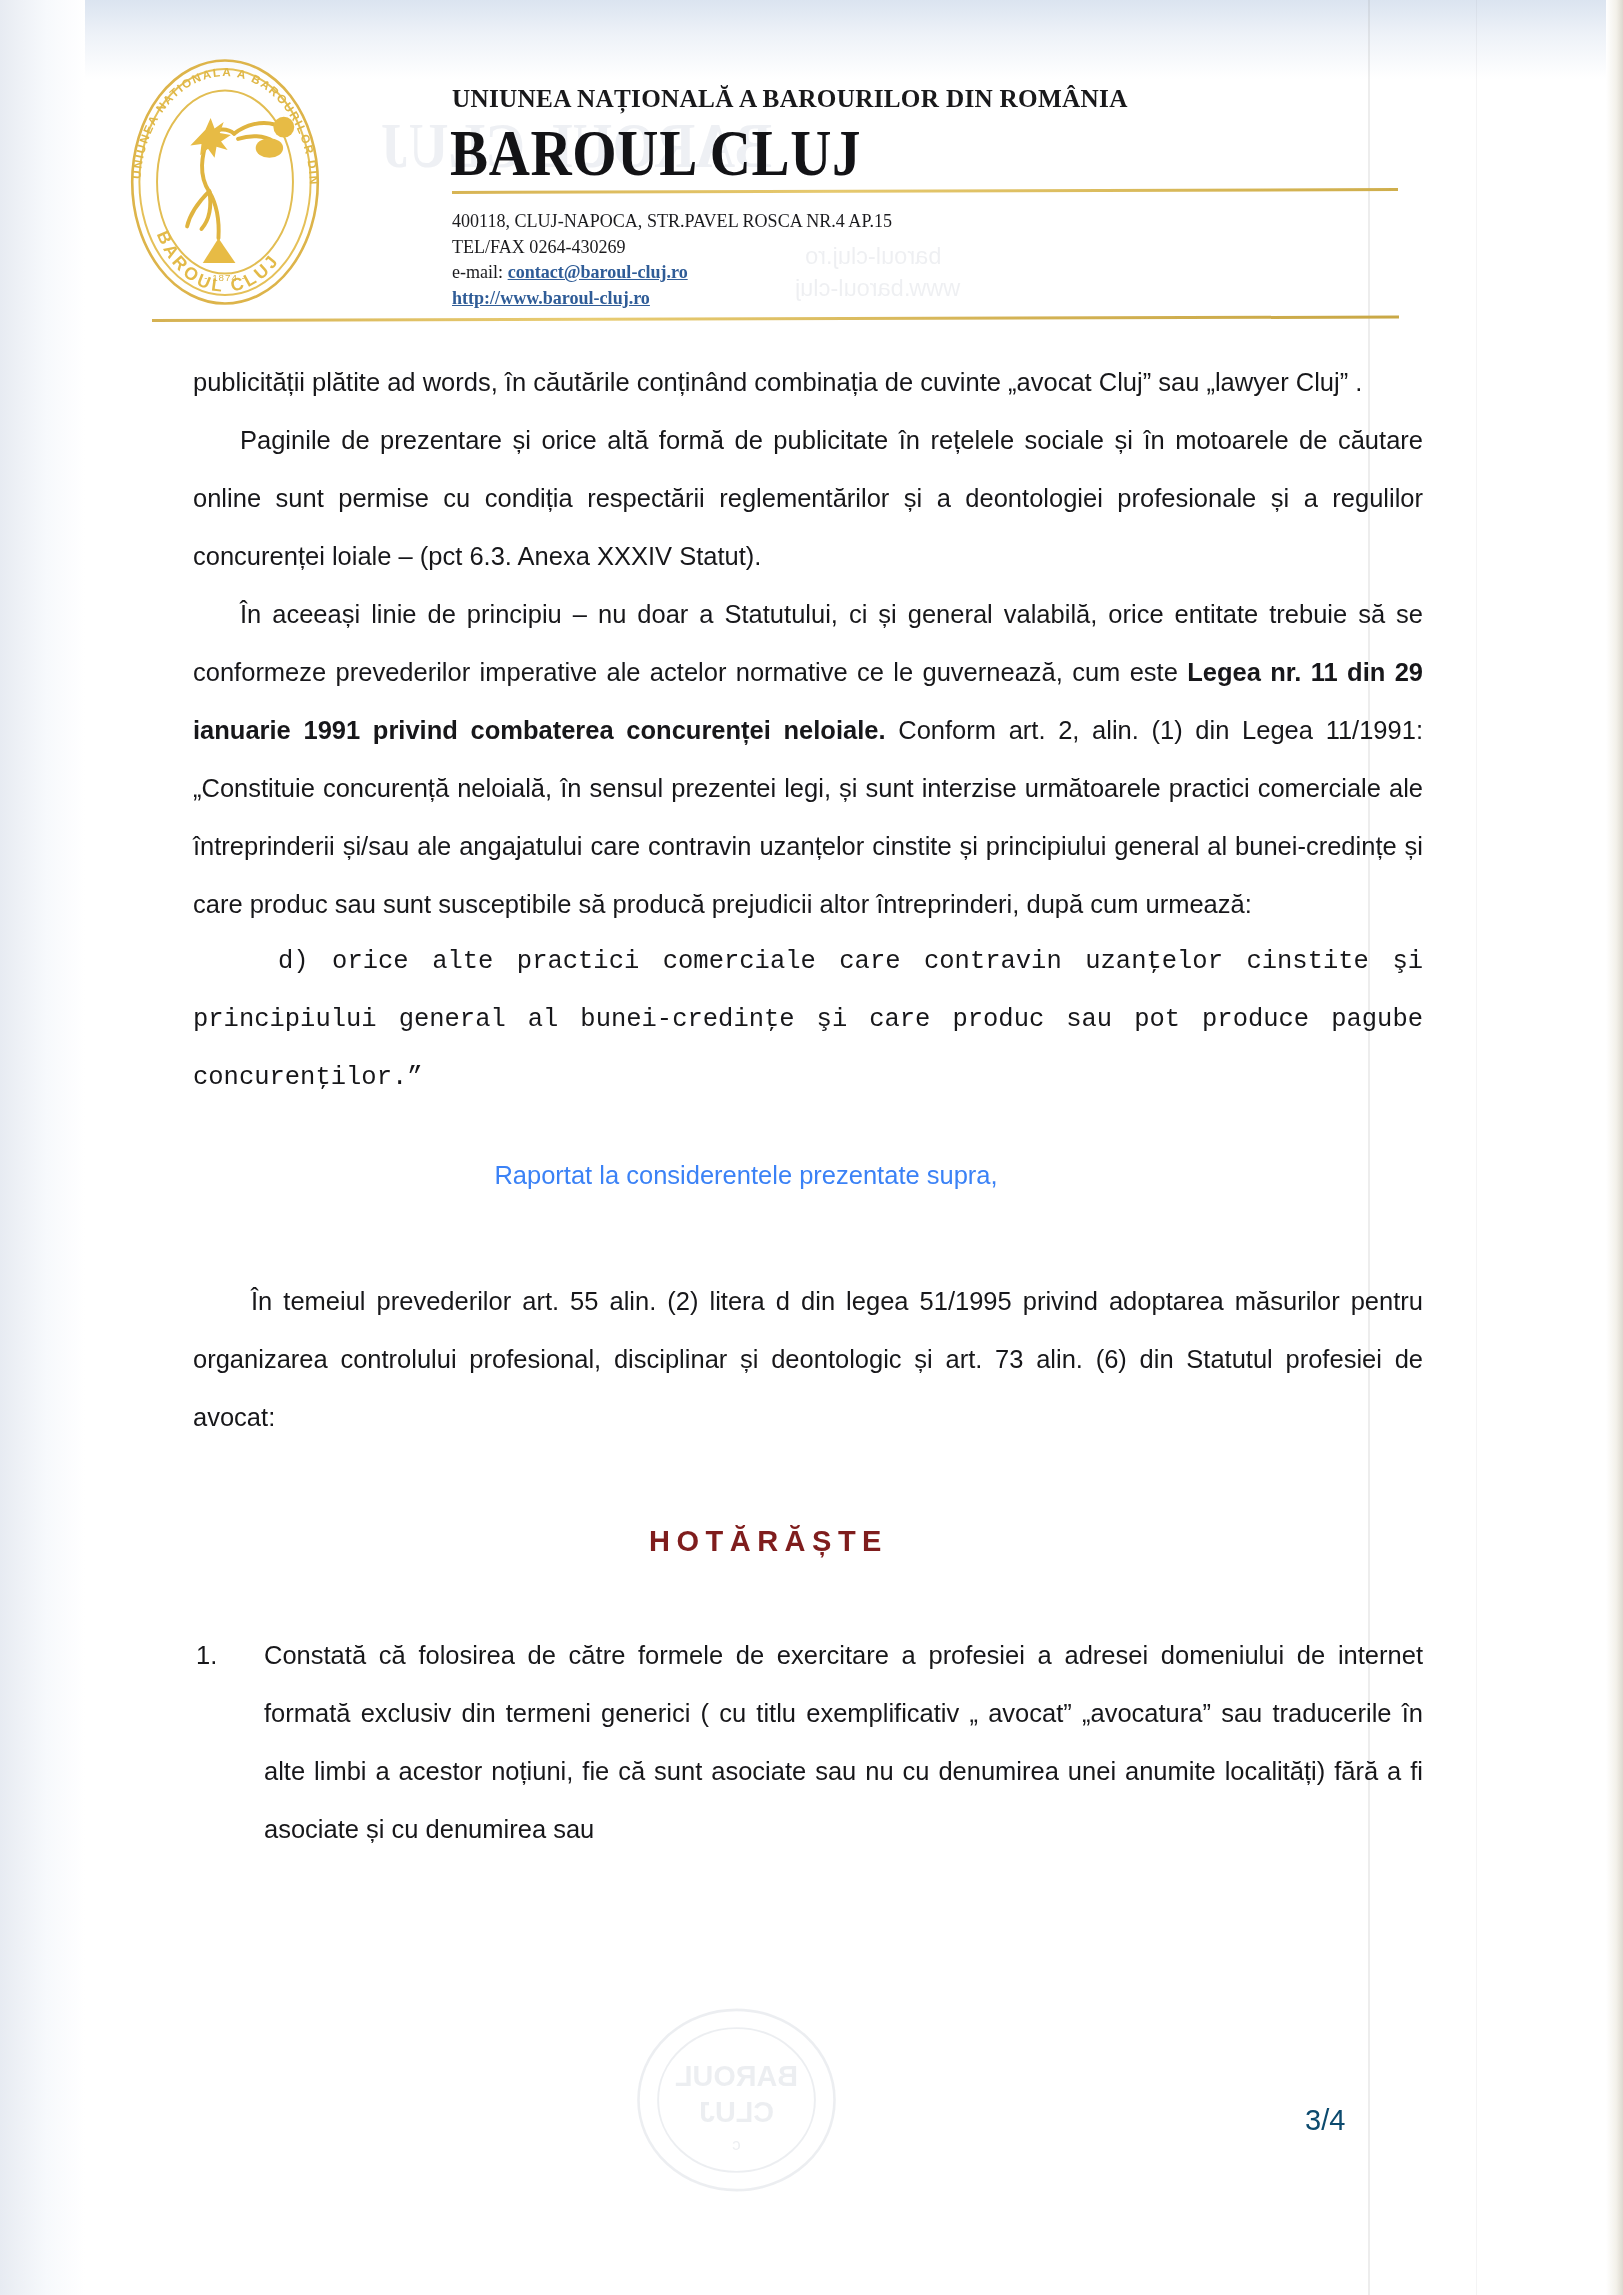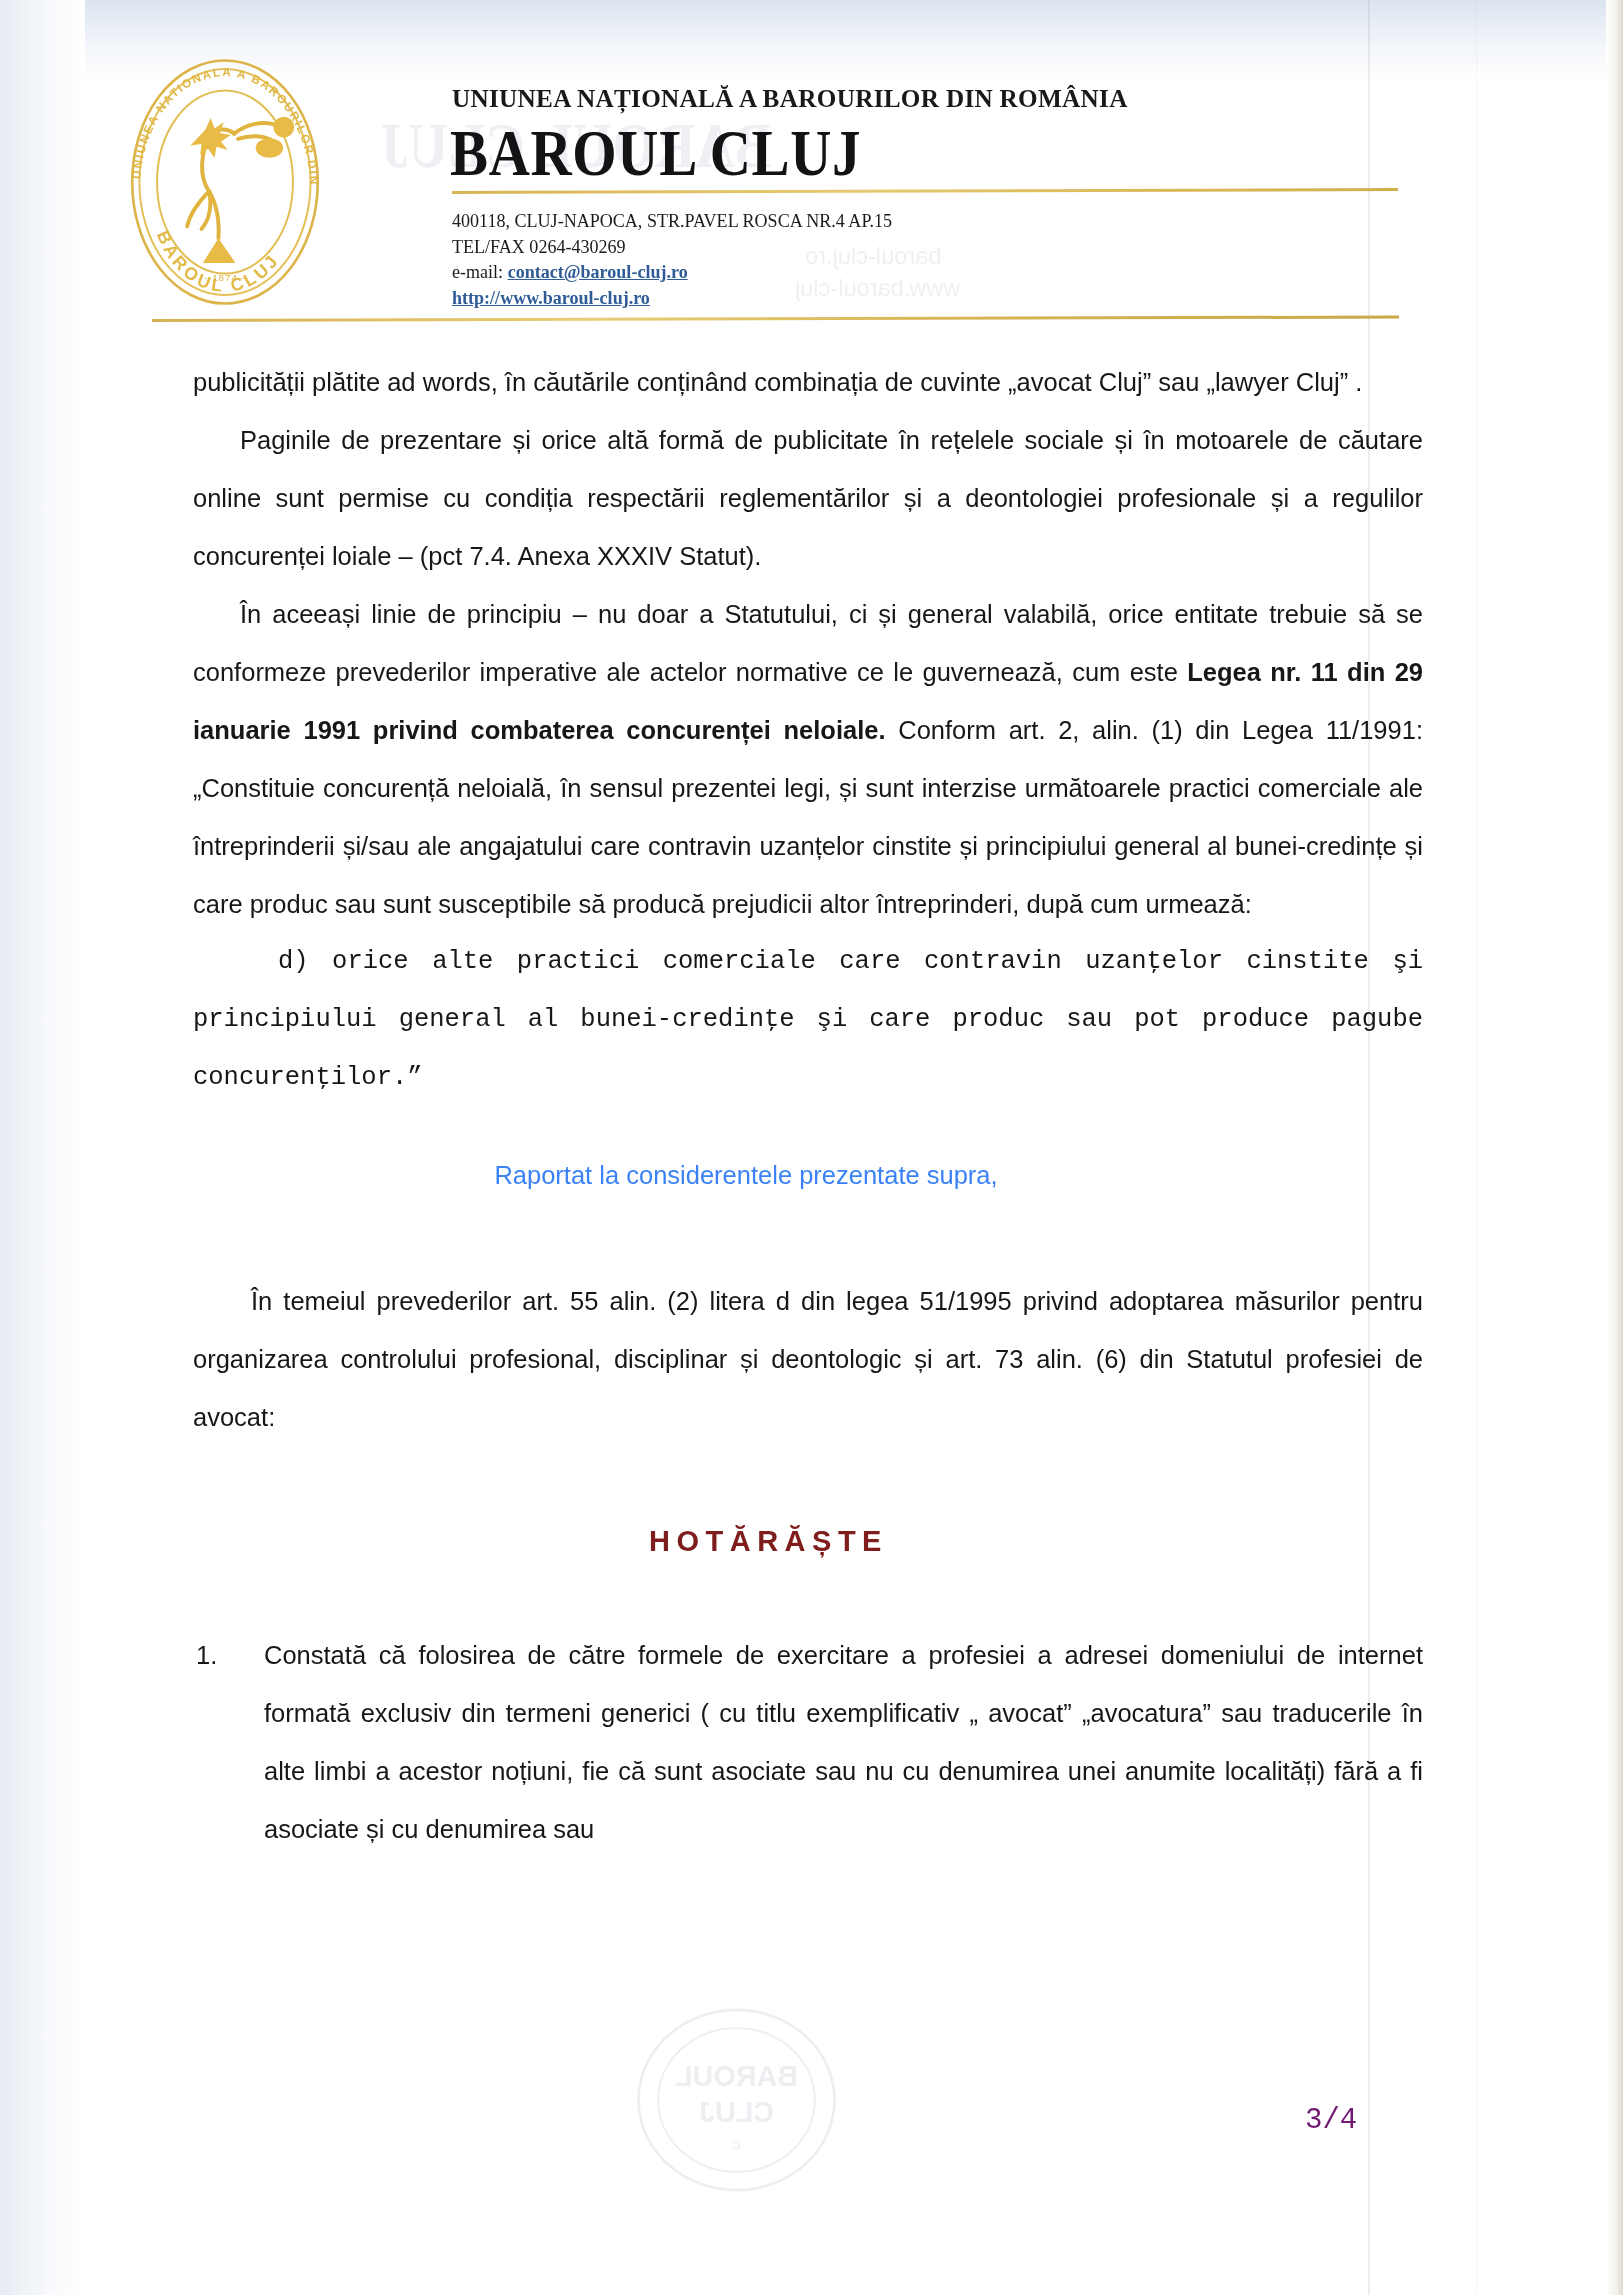--- a/index.html
+++ b/index.html
@@ -186,22 +186,22 @@
     text-align: left;
     font-size: 25.5px;
   }
 
   
   .page-num {
     position: absolute;
     left: 1305px;
     top: 2104px;
     font-size: 29px;
-    color: #701a75;
-    font-family: Liberation Mono, monospace;
+    color: #0c4a6e;
+    font-family: Liberation Sans, sans-serif;
   }
 
   
   .bleed-stamp {
     position: absolute;
     left: 612px; top: 2002px;
     width: 249px; height: 196px;
     opacity: 0.14;
     transform: scaleX(-1);
     pointer-events: none;
@@ -302,21 +302,21 @@
       </div>
     </div>
 
     <div class="gold-rule-2"></div>
   </div>
 
   <div class="body">
 
     <p class="para">publicității plătite ad words, în căutările conținând combinația de cuvinte „avocat Cluj” sau „lawyer Cluj” .</p>
 
-    <p class="para indent">Paginile de prezentare și orice altă formă de publicitate în rețelele sociale și în motoarele de căutare online sunt permise cu condiția respectării reglementărilor și a deontologiei profesionale și a regulilor concurenței loiale – (pct 7.4. Anexa XXXIV Statut).</p>
+    <p class="para indent">Paginile de prezentare și orice altă formă de publicitate în rețelele sociale și în motoarele de căutare online sunt permise cu condiția respectării reglementărilor și a deontologiei profesionale și a regulilor concurenței loiale – (pct 6.3. Anexa XXXIV Statut).</p>
 
     <p class="para indent"><span>În aceeași linie de principiu – nu doar a Statutului, ci și general valabilă, orice entitate trebuie să se conformeze prevederilor imperative ale actelor normative ce le guvernează, cum este </span><span class="b">Legea nr. 11 din 29 ianuarie 1991 privind combaterea concurenței neloiale.</span><span> Conform art. 2, alin. (1) din Legea 11/1991: „Constituie concurență neloială, în sensul prezentei legi, și sunt interzise următoarele practici comerciale ale întreprinderii și/sau ale angajatului care contravin uzanțelor cinstite și principiului general al bunei-credințe și care produc sau sunt susceptibile să producă prejudicii altor întreprinderi, după cum urmează:</span></p>
 
     <p class="para indent" style="text-indent:85px;font-family:Liberation Mono, monospace;">d) orice alte practici comerciale care contravin uzanţelor cinstite şi principiului general al bunei-credinţe şi care produc sau pot produce pagube concurenţilor.”</p>
 
     <div class="spacer-md"></div>
 
     <div class="center-line shift-left">Raportat la considerentele prezentate supra,</div>
 
     <div class="spacer-lg"></div>

